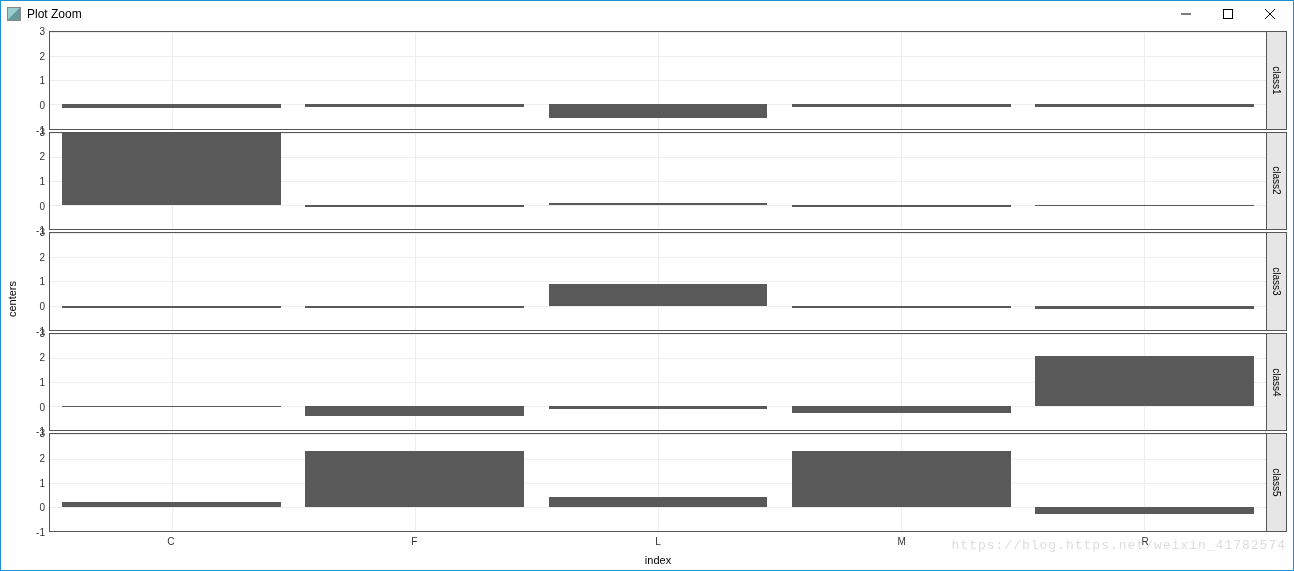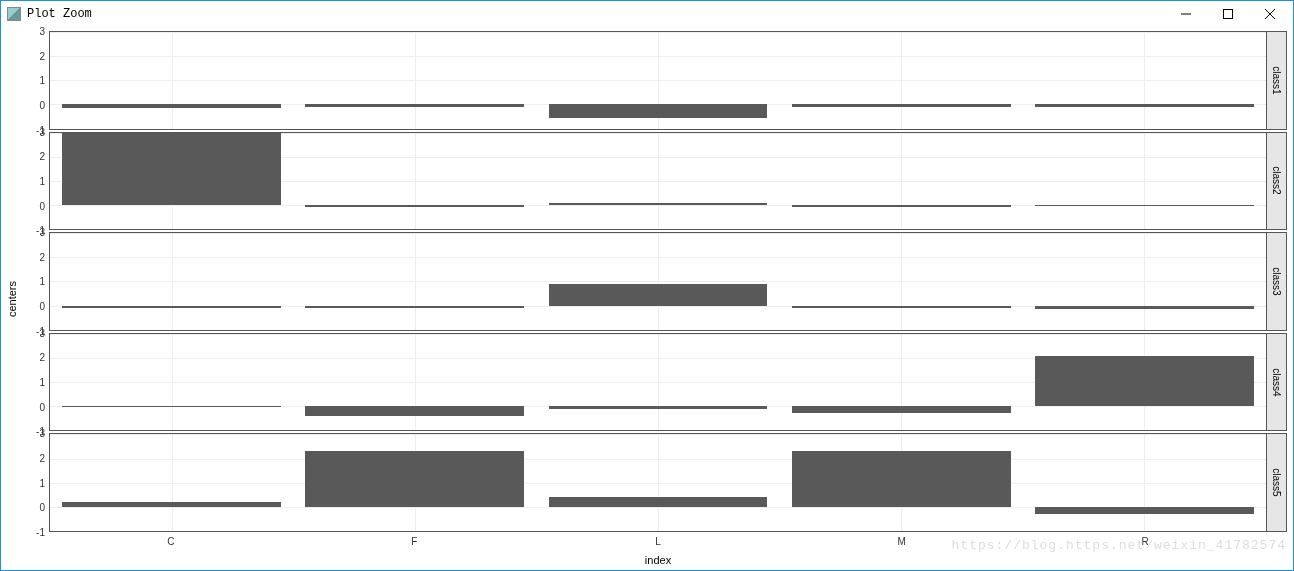--- a/index.html
+++ b/index.html
@@ -21,21 +21,20 @@
   }
   .title-bar {
     height: 26px;
     background: #fff;
     display: flex;
     align-items: center;
     justify-content: space-between;
     padding: 0 2px 0 6px;
     font-size: 12px;
     color: #000;
-    font-family: Liberation Mono, monospace;
   }
   .title-left { display: flex; align-items: center; gap: 6px; }
   .title-icon {
     width: 14px; height: 14px;
     border: 1px solid #888;
     background: linear-gradient(135deg,#9cc 0 50%,#699 50% 100%);
   }
   .title-controls { display: flex; }
   .title-btn {
     width: 42px; height: 24px;

